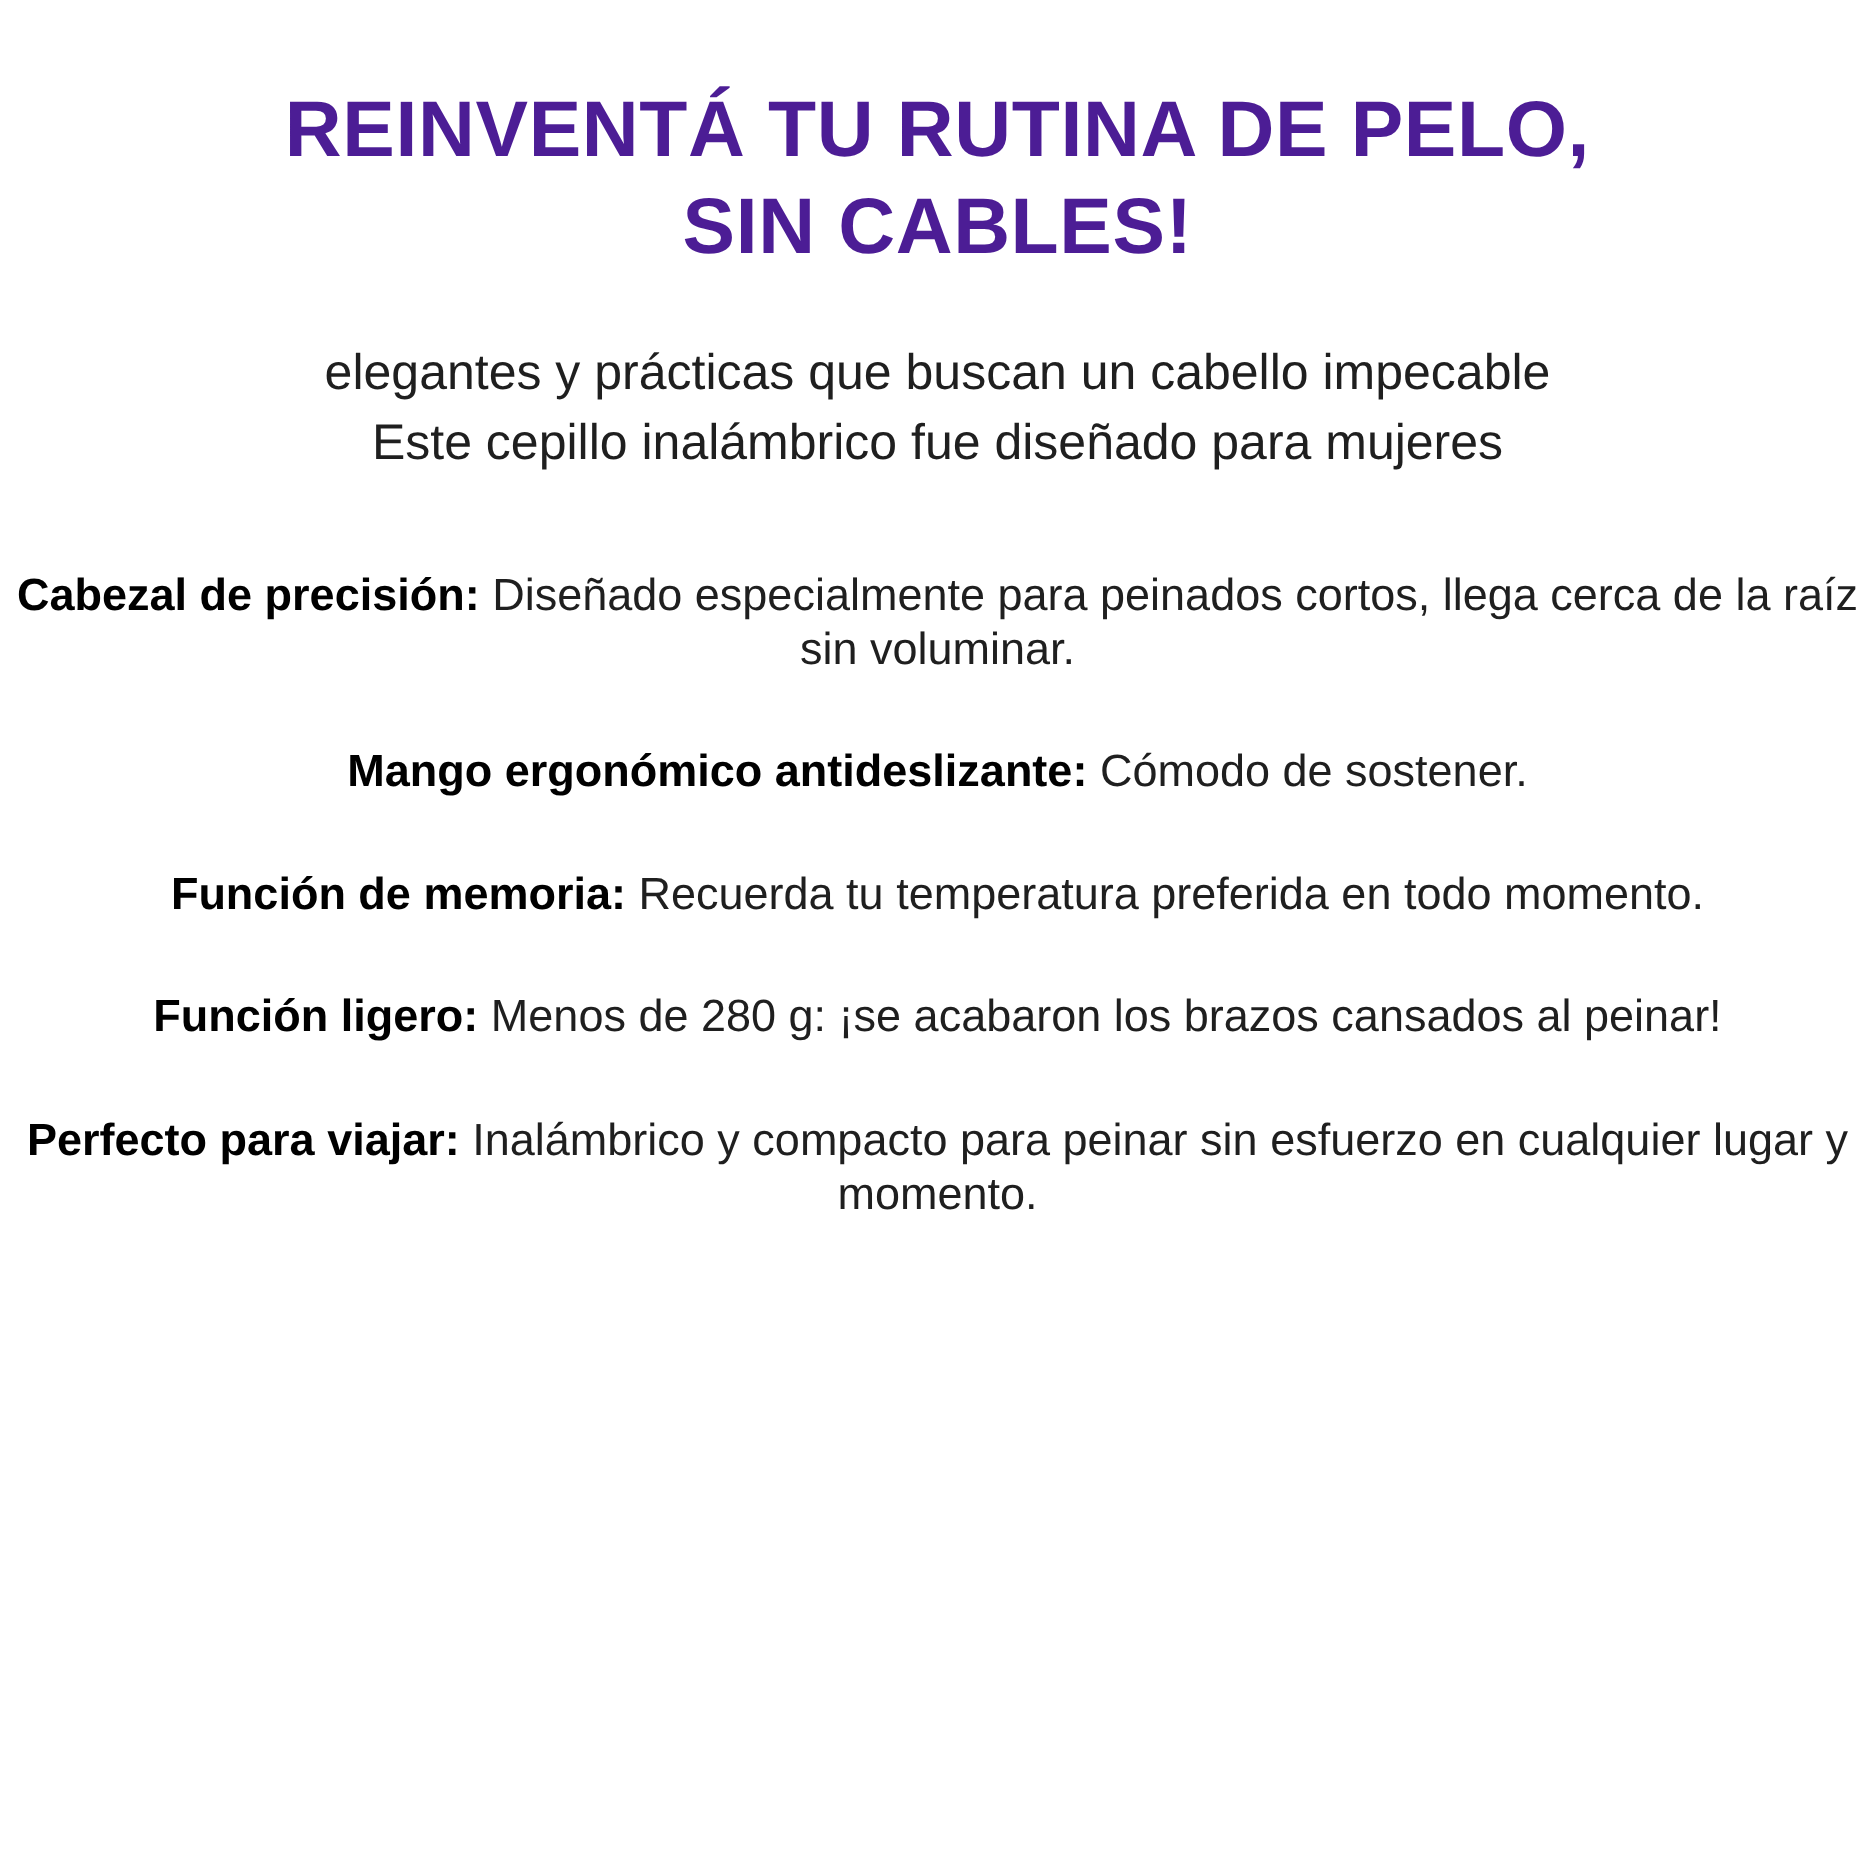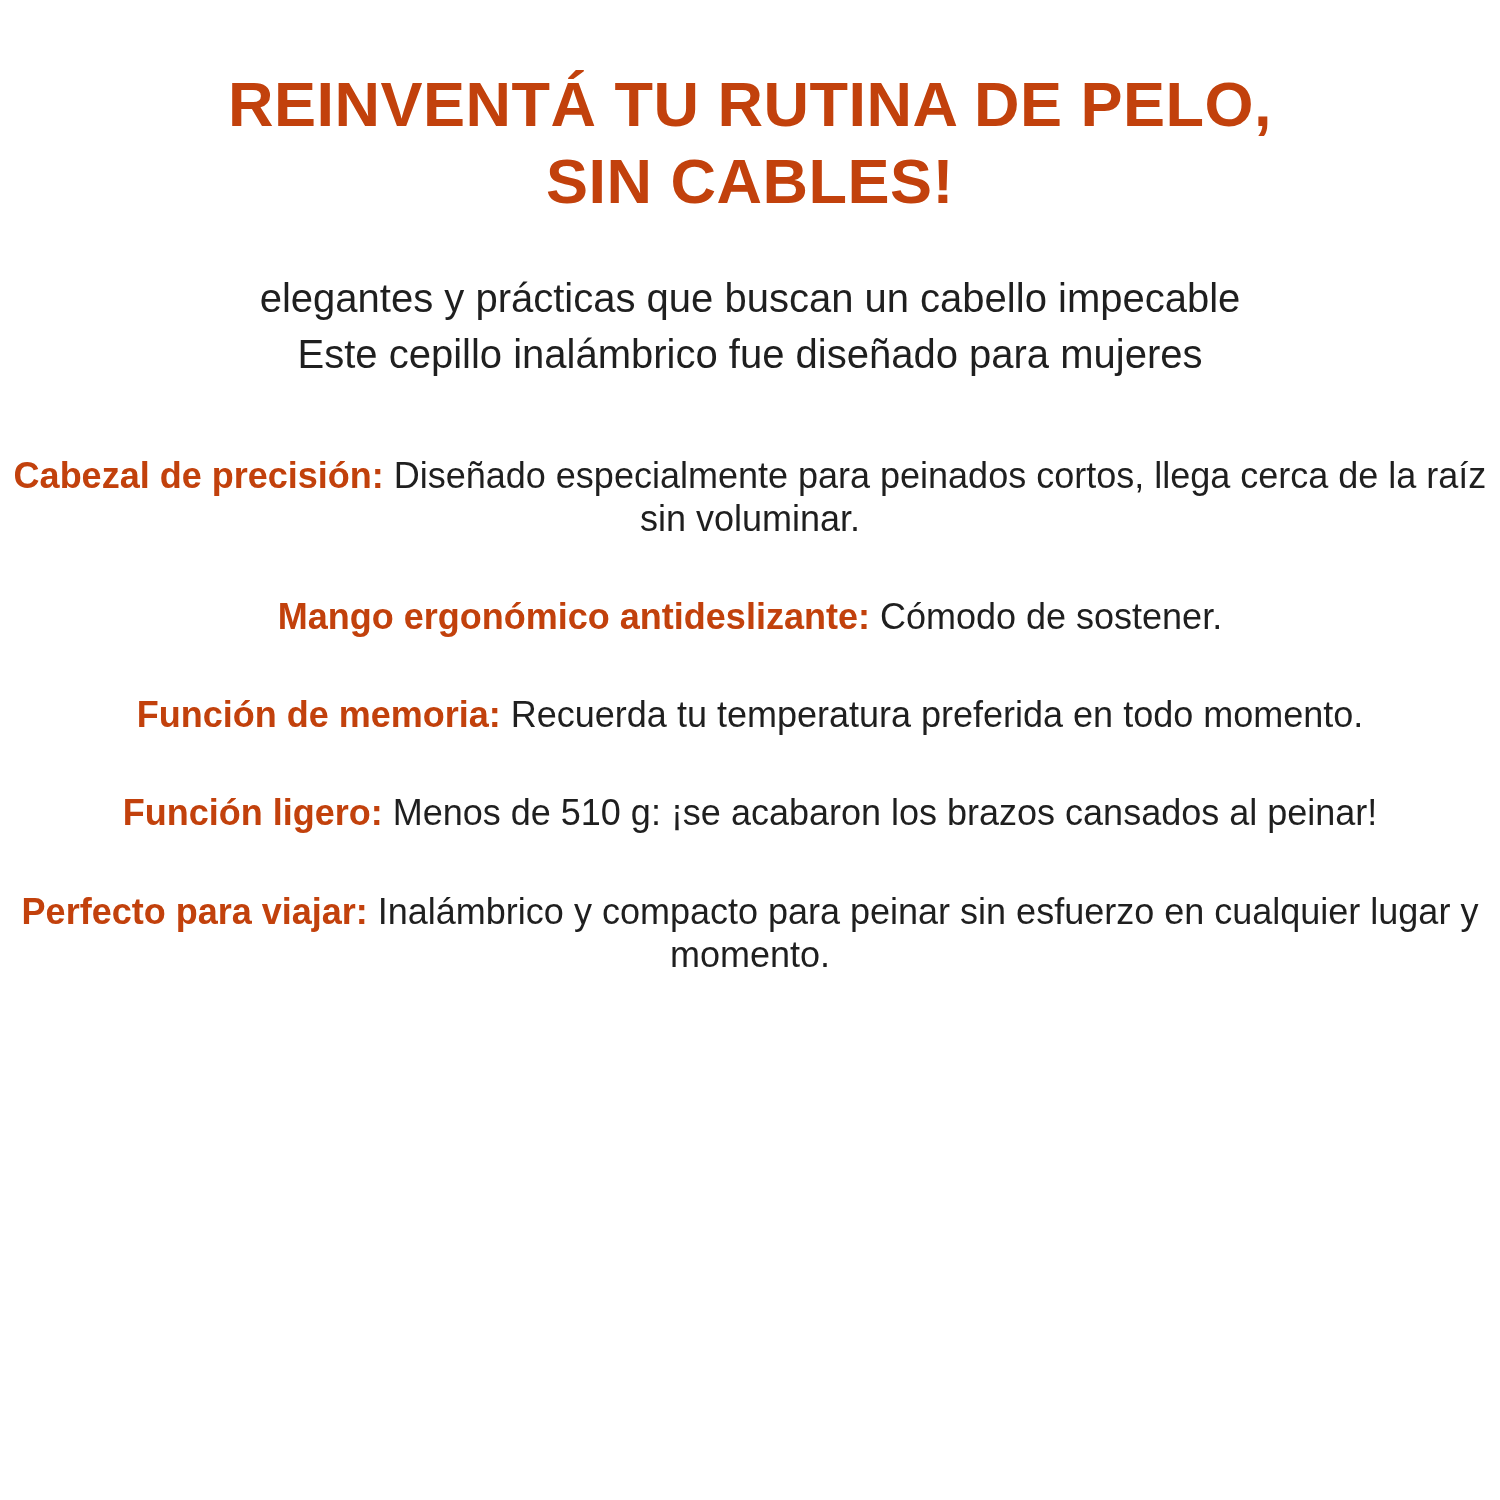--- a/index.html
+++ b/index.html
@@ -18,21 +18,21 @@
     font-family: "Liberation Sans", sans-serif;
     text-align: center;
     overflow: hidden;
     padding: 66px 10px 0;
   }
   .title {
     margin: 0;
     font-size: 63px;
     line-height: 1.22;
     font-weight: 900;
-    color: #c2410c;
+    color: #4c1d95;
     letter-spacing: 0.5px;
   }
   .title-line { display: block; }
 
   .intro {
     margin: 50px auto 0;
     font-size: 40px;
     line-height: 1.4;
     font-weight: 400;
     color: #1f1f1f;
@@ -46,21 +46,21 @@
     margin: 0 auto 55px;
     max-width: 1480px;
     font-size: 36px;
     line-height: 1.2;
     font-weight: 400;
     color: #1f1f1f;
   }
   .feature:last-child { margin-bottom: 0; }
   .feature-label {
     font-weight: 700;
-    color: #c2410c;
+    color: #000000;
   }
 </style>
 </head>
 <body>
 
 <main class="poster">
 
   <h1 class="title">
     <span class="title-line">REINVENTÁ TU RUTINA DE PELO,</span>
     <span class="title-line">SIN CABLES!</span>
@@ -84,21 +84,21 @@
       <span class="feature-text">Cómodo de sostener.</span>
     </p>
 
     <p class="feature">
       <strong class="feature-label">Función de memoria:</strong>
       <span class="feature-text">Recuerda tu temperatura preferida en todo momento.</span>
     </p>
 
     <p class="feature">
       <strong class="feature-label">Función ligero:</strong>
-      <span class="feature-text">Menos de 510 g: ¡se acabaron los brazos cansados al peinar!</span>
+      <span class="feature-text">Menos de 280 g: ¡se acabaron los brazos cansados al peinar!</span>
     </p>
 
     <p class="feature">
       <strong class="feature-label">Perfecto para viajar:</strong>
       <span class="feature-text">Inalámbrico y compacto para peinar sin esfuerzo en cualquier lugar y momento.</span>
     </p>
 
 
 
   </section>

